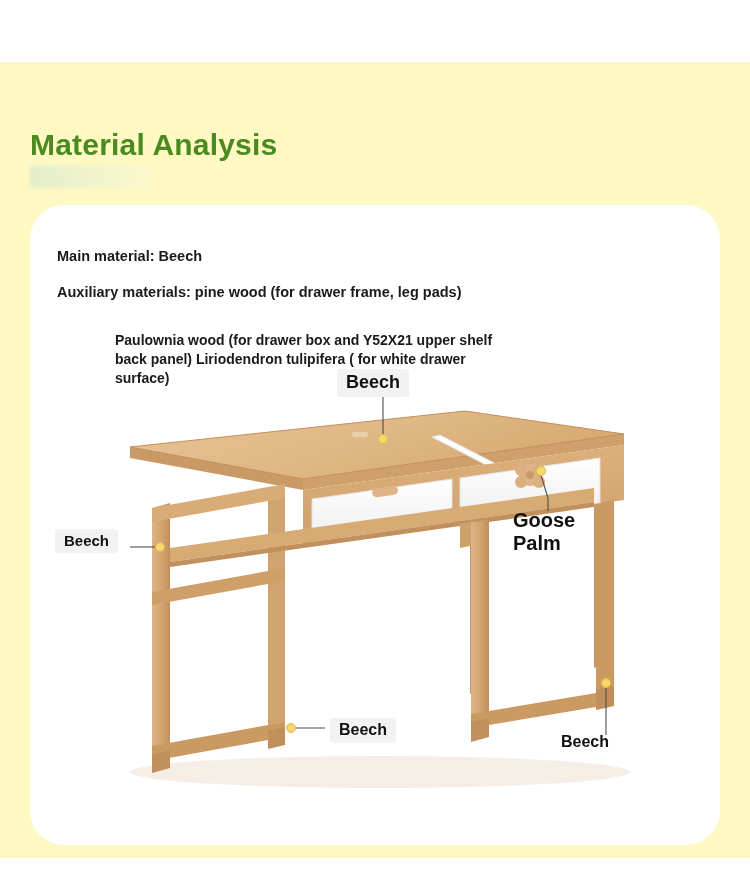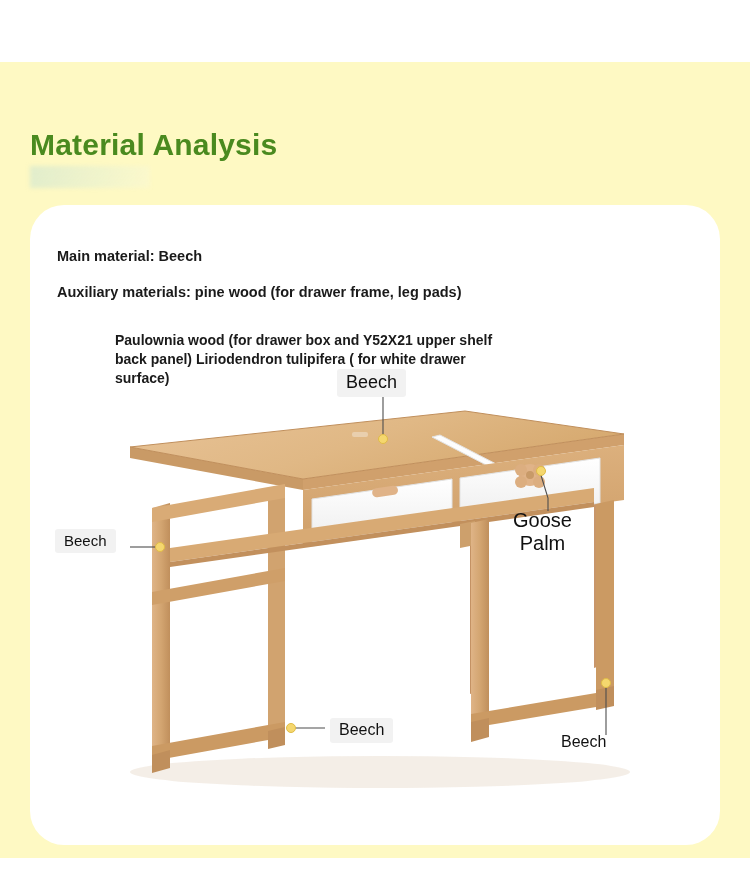--- a/index.html
+++ b/index.html
@@ -67,26 +67,25 @@
   }
   #line-main { left: 57px; top: 247px; }
   #line-aux  { left: 57px; top: 283px; }
   #line-paul { left: 115px; top: 311px; width: 400px; font-size: 14px; margin-top: 20px; }
 
   
   .callout {
     position: absolute;
     background: #f2f2f2;
     color: #111111;
-    font-weight: normal;
+    font-weight: bold;
     border-radius: 3px;
     padding: 3px 9px 4px 9px;
     white-space: pre-line;
     line-height: 1.15;
-    text-align: center;
   }
   #cal-top { left: 337px; top: 369px; font-size: 18px; }
   #cal-left { left: 55px; top: 529px; font-size: 15px; }
   #cal-goose { left: 513px; top: 509px; font-size: 20px; background: transparent; padding: 0; }
   #cal-bottom-mid { left: 330px; top: 718px; font-size: 16px; }
   #cal-bottom-right { left: 561px; top: 733px; font-size: 16px; background: transparent; padding: 0; }
 
   
   #desk { position: absolute; left: 0; top: 0; width: 750px; height: 876px; }
 </style>

